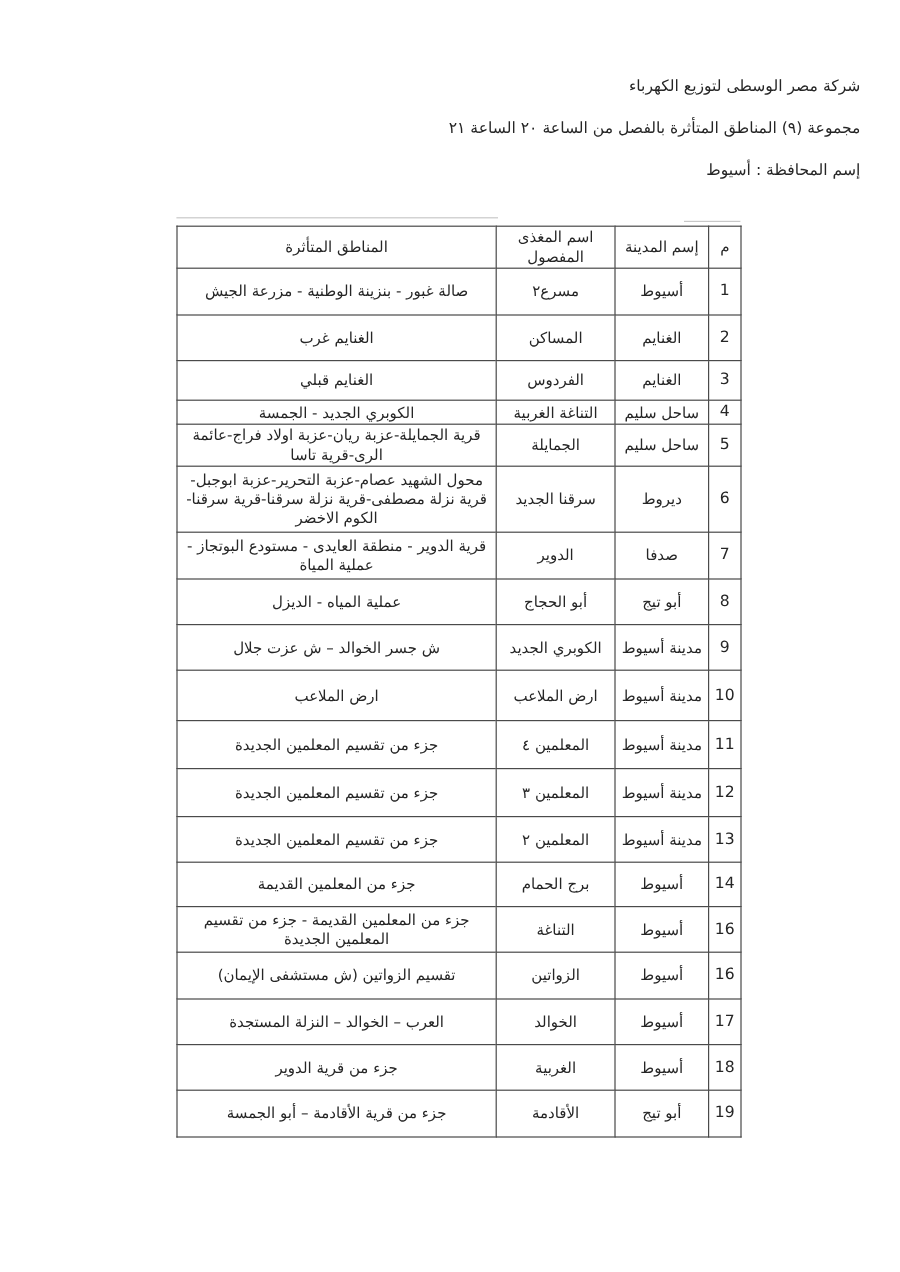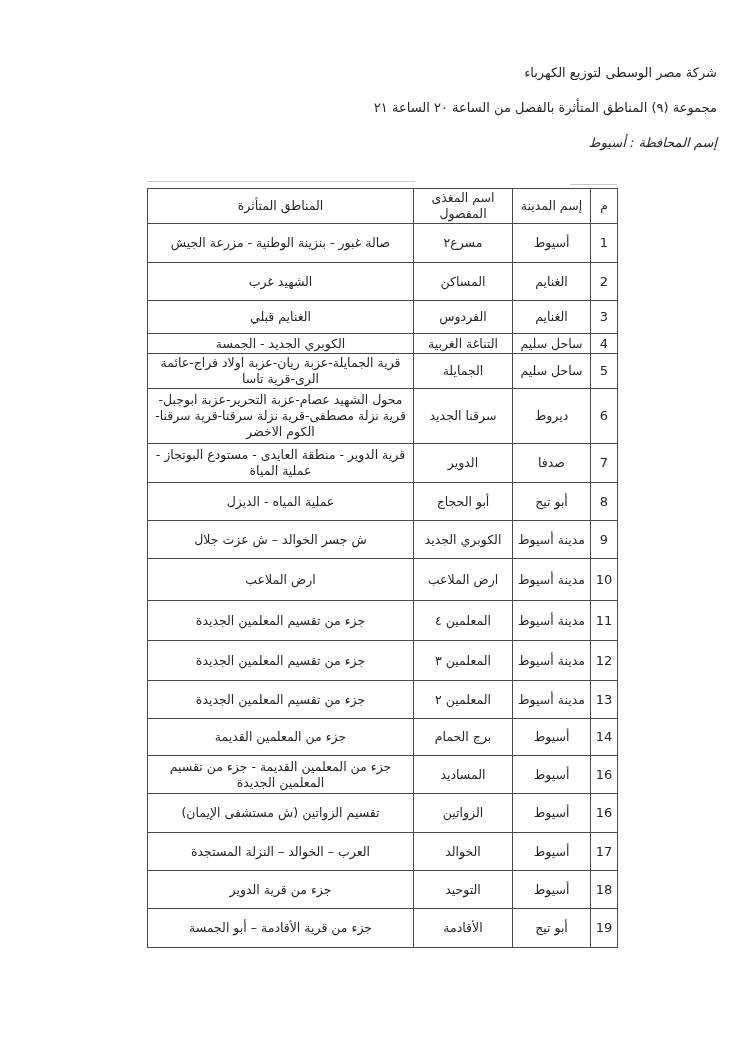--- a/index.html
+++ b/index.html
@@ -29,21 +29,21 @@
     direction:rtl;
     text-align:right;
     font-size:13px;
     color:var(--ink,#262626);
   }
   .doc-header .hline{
     line-height:18px;
     margin-bottom:17px;
     white-space:nowrap;
   }
-  .doc-header .hline:last-child{margin-top:0;font-style:italic;}
+  .doc-header .hline:last-child{margin-top:0;}
   .scan-artifact{
     position:absolute;
     height:1px;
     background:var(--faint,#9a9a9a);
     opacity:.55;
   }
   .artifact-top-long{left:147px;top:181px;width:268px;}
   .artifact-top-short{left:570px;top:184px;width:47px;}
   table.schedule{
     position:absolute;
@@ -105,21 +105,21 @@
         <tr style="height: 39px;">
           <td class="num">1</td>
           <td>أسيوط</td>
           <td>مسرع٢</td>
           <td>صالة غبور - بنزينة الوطنية - مزرعة الجيش</td>
         </tr>
         <tr style="height: 38px;">
           <td class="num">2</td>
           <td>الغنايم</td>
           <td>المساكن</td>
-          <td>الشهيد غرب</td>
+          <td>الغنايم غرب</td>
         </tr>
         <tr style="height: 33px;">
           <td class="num">3</td>
           <td>الغنايم</td>
           <td>الفردوس</td>
           <td>الغنايم قبلي</td>
         </tr>
         <tr style="height: 20px;">
           <td class="num">4</td>
           <td>ساحل سليم</td>
@@ -182,39 +182,39 @@
         </tr>
         <tr style="height: 37px;">
           <td class="num">14</td>
           <td>أسيوط</td>
           <td>برج الحمام</td>
           <td>جزء من المعلمين القديمة</td>
         </tr>
         <tr style="height: 38px;">
           <td class="num">16</td>
           <td>أسيوط</td>
-          <td>المساديد</td>
+          <td>التناغة</td>
           <td>جزء من المعلمين القديمة - جزء من تقسيم المعلمين الجديدة</td>
         </tr>
         <tr style="height: 39px;">
           <td class="num">16</td>
           <td>أسيوط</td>
           <td>الزواتين</td>
           <td>تقسيم الزواتين (ش مستشفى الإيمان)</td>
         </tr>
         <tr style="height: 38px;">
           <td class="num">17</td>
           <td>أسيوط</td>
           <td>الخوالد</td>
           <td>العرب – الخوالد – النزلة المستجدة</td>
         </tr>
         <tr style="height: 38px;">
           <td class="num">18</td>
           <td>أسيوط</td>
-          <td>التوحيد</td>
+          <td>الغربية</td>
           <td>جزء من قرية الدوير</td>
         </tr>
         <tr style="height: 39px;">
           <td class="num">19</td>
           <td>أبو تيج</td>
           <td>الأقادمة</td>
           <td>جزء من قرية الأقادمة – أبو الجمسة</td>
         </tr>
       </tbody>
   </table>

